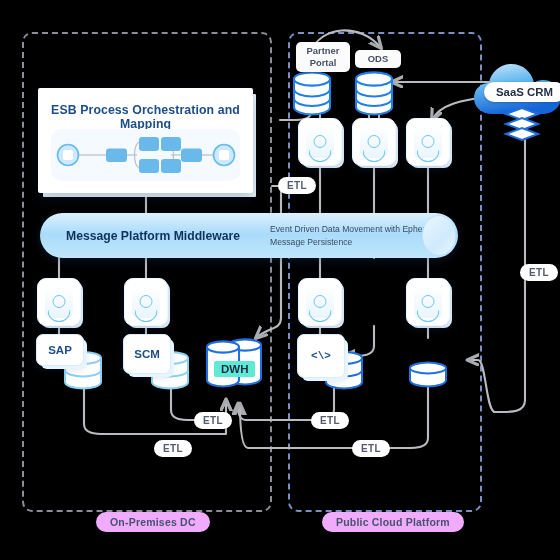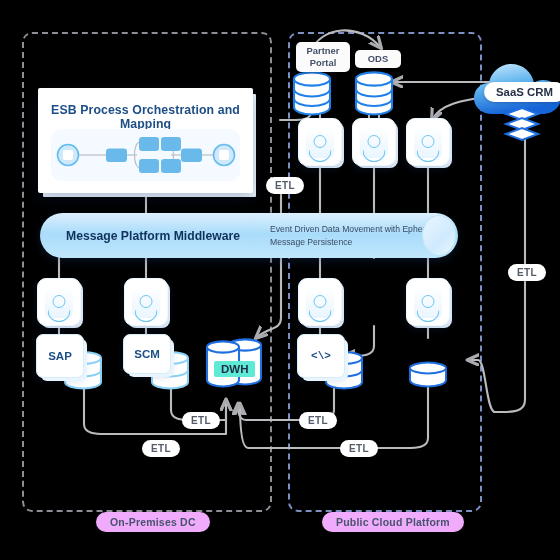--- a/index.html
+++ b/index.html
@@ -26,20 +26,21 @@
   svg.wires{position:absolute;left:0;top:0;width:560px;height:560px;overflow:visible;}
   .wire{fill:none;stroke:#b9bbbe;stroke-width:2.1px;stroke-linecap:round;stroke-linejoin:round;}
 
   
   .etl{
     position:absolute;background:#ffffff;border-radius:999px;
     color:#545c6b;font-size:10px;font-weight:700;letter-spacing:.4px;
     display:flex;align-items:center;justify-content:center;
     padding:3px 9px;white-space:nowrap;
     box-shadow:0 1px 2px rgba(0,0,0,.2);
+    margin-left:12px;
   }
 
   
   .esb-card{
     position:absolute;background:#ffffff;border-radius:2px;
     box-shadow:0 6px 16px rgba(20,40,90,.25), 4px 5px 0 -1px #e8f2fb;
     display:flex;flex-direction:column;align-items:center;
   }
   .esb-title{
     color:#1d4e86;font-size:12.3px;font-weight:700;letter-spacing:.1px;
@@ -317,21 +318,21 @@
     </div>
   </div>
 
   <div class="cyl" style="left:62px;top:350px;">
     <svg width="42" height="42" viewBox="0 0 42 42">
       <path d="M3,8 L3,32 C3,36 12,38.5 21,38.5 C30,38.5 39,36 39,32 L39,8" fill="#ffffff" stroke="#8bd0f5" stroke-width="2"></path>
       <ellipse cx="21" cy="8" rx="18" ry="6" fill="#ffffff" stroke="#8bd0f5" stroke-width="2"></ellipse>
       <path d="M3,20 C3,24 12,26.5 21,26.5 C30,26.5 39,24 39,20" fill="none" stroke="#8bd0f5" stroke-width="2"></path>
     </svg>
   </div>
-  <div class="sysbox" style="left:36px;top:334px;width:48px;height:44px;">SAP</div>
+  <div class="sysbox" style="left:36px;top:334px;width:48px;height:32px;">SAP</div>
 
   <div class="cyl" style="left:149px;top:350px;">
     <svg width="42" height="42" viewBox="0 0 42 42">
       <path d="M3,8 L3,32 C3,36 12,38.5 21,38.5 C30,38.5 39,36 39,32 L39,8" fill="#ffffff" stroke="#8bd0f5" stroke-width="2"></path>
       <ellipse cx="21" cy="8" rx="18" ry="6" fill="#ffffff" stroke="#8bd0f5" stroke-width="2"></ellipse>
       <path d="M3,20 C3,24 12,26.5 21,26.5 C30,26.5 39,24 39,20" fill="none" stroke="#8bd0f5" stroke-width="2"></path>
     </svg>
   </div>
   <div class="sysbox" style="left:123px;top:334px;width:48px;height:40px;">SCM</div>
 

